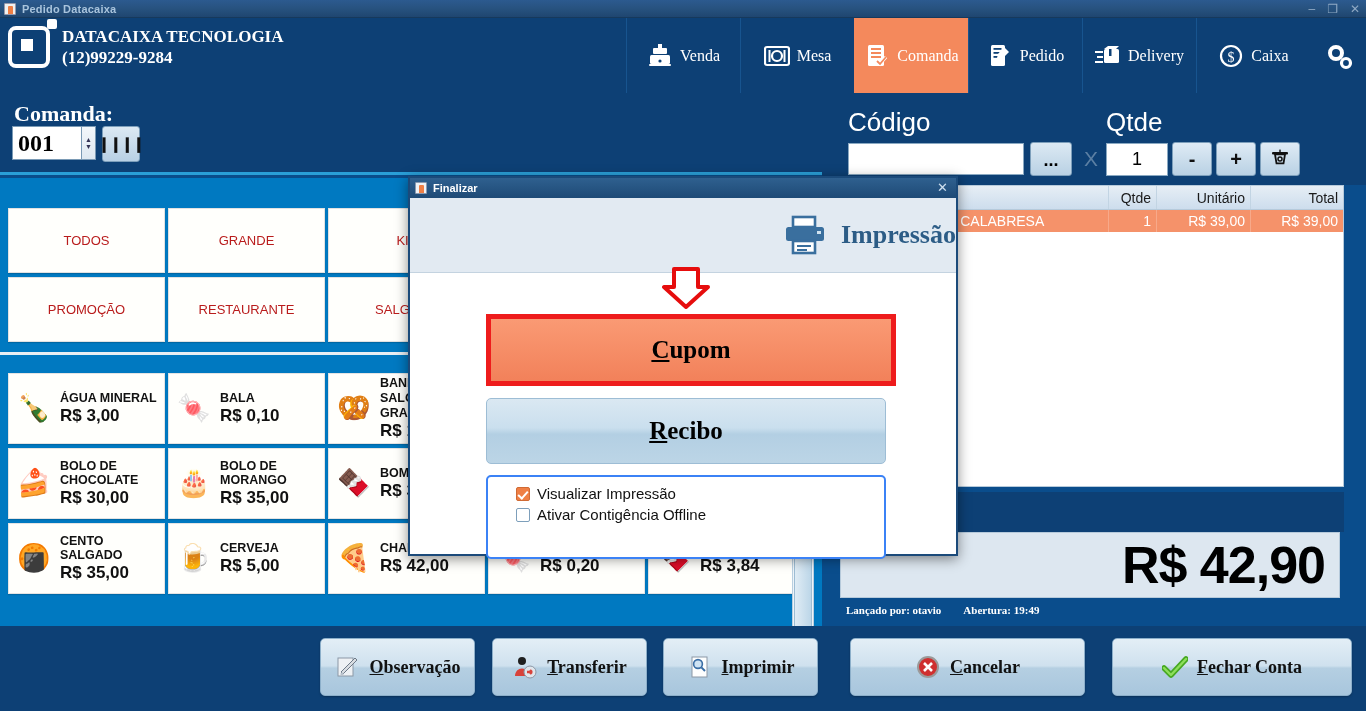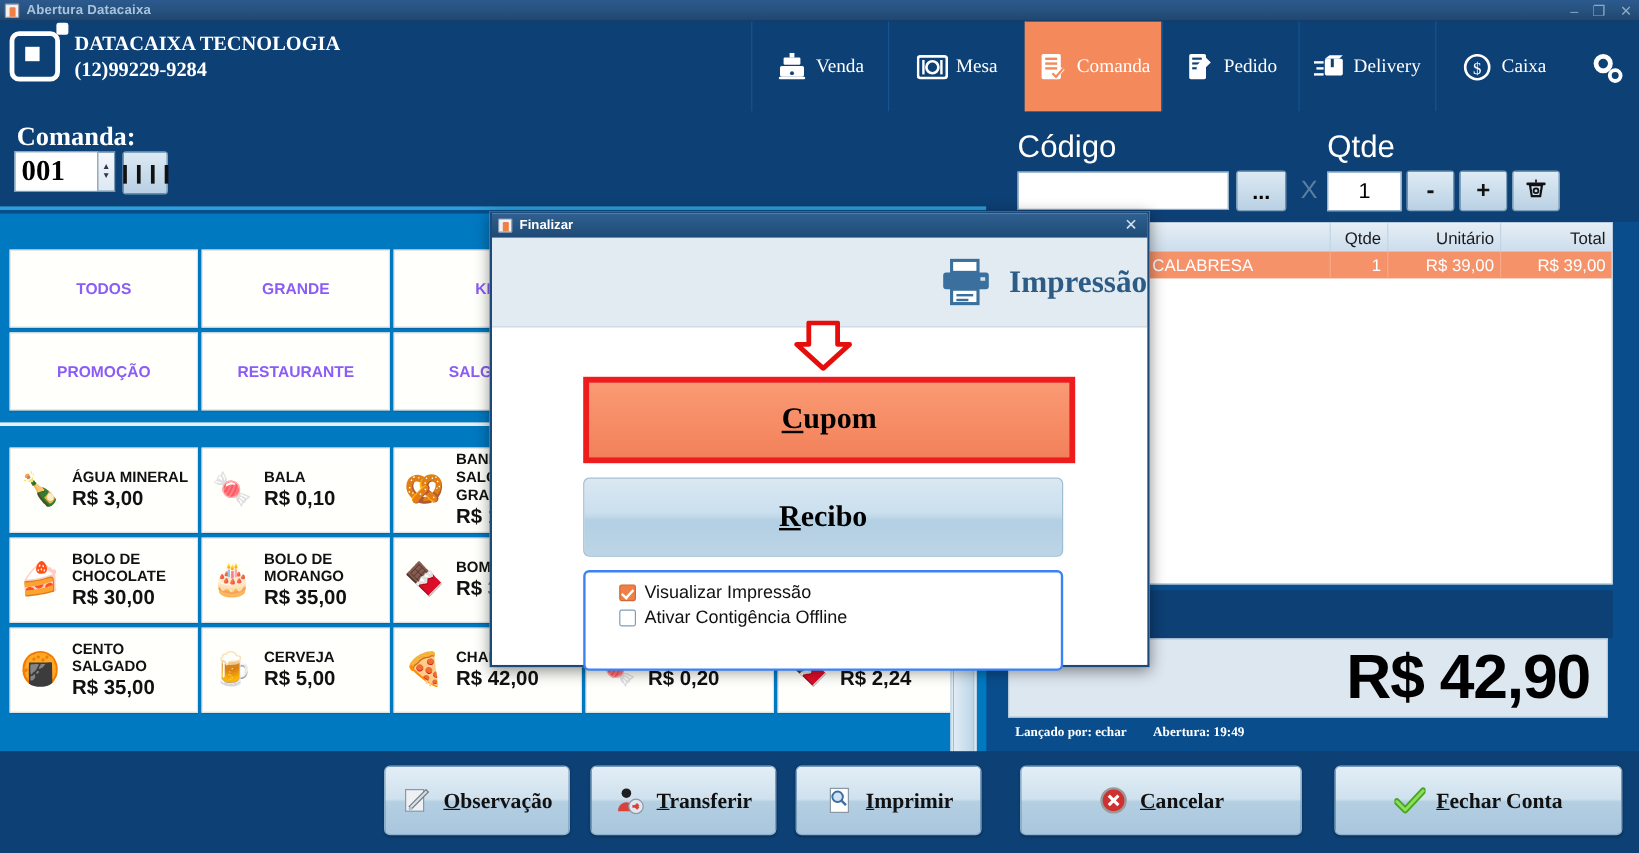--- a/index.html
+++ b/index.html
@@ -145,21 +145,21 @@
   #leftpane{
     position:absolute;left:0;top:178px;width:822px;height:448px;background:#0079c1;
   }
   #cat-grid{
     position:absolute;left:8px;top:30px;width:806px;
     display:grid;grid-template-columns:repeat(5,157px);grid-auto-rows:65px;gap:4px 3px;
   }
   .catbtn{
     background:#fffffc;border:1px solid #e2e2e2;
     display:flex;align-items:center;justify-content:center;
-    font-size:13px;font-weight:bold;color:#8b5cf6;text-align:center;cursor:pointer;
+    font-size:13px;font-weight:normal;color:#b91c1c;text-align:center;cursor:pointer;
     box-shadow:0 1px 1px rgba(0,0,0,.15);
   }
   #cat-sep{ position:absolute;left:0;top:174px;width:822px;height:3px;background:#e8eef3;}
   #prod-grid{
     position:absolute;left:8px;top:195px;width:790px;
     display:grid;grid-template-columns:repeat(5,157px);grid-auto-rows:71px;gap:4px 3px;
   }
   .prodbtn{
     background:#fffffc;border:1px solid #e4e4e4;
     display:flex;align-items:center;gap:6px;padding:0 4px 0 5px;cursor:pointer;
@@ -283,21 +283,21 @@
     content:"";position:absolute;left:3px;top:1px;width:4px;height:8px;
     border:solid #fff;border-width:0 2px 2px 0;transform:rotate(42deg);
   }
   .chkrow span{ font-size:15px;color:#111;}
 </style>
 </head>
 <body>
 
 <div id="titlebar">
   <span class="tb-icon"></span>
-  <span class="tb-title">Abertura Datacaixa</span>
+  <span class="tb-title">Pedido Datacaixa</span>
   <div id="tb-buttons">
     <span>–</span>
     <span>❐</span>
     <span>✕</span>
   </div>
 </div>
 
 <div id="header">
   <div id="brand">
     <div id="brandlogo"></div>
@@ -488,21 +488,21 @@
     <div class="prodbtn">
       <span class="prod-ico">🍕</span>
       <span class="prod-txt"><span>CHAMPIGNON</span><br><span class="prod-price">R$ 42,00</span></span>
     </div>
     <div class="prodbtn">
       <span class="prod-ico">🍬</span>
       <span class="prod-txt"><span>CHICLETE</span><br><span class="prod-price">R$ 0,20</span></span>
     </div>
     <div class="prodbtn">
       <span class="prod-ico">🍫</span>
-      <span class="prod-txt"><span>CHOCOLATE</span><br><span class="prod-price">R$ 2,24</span></span>
+      <span class="prod-txt"><span>CHOCOLATE</span><br><span class="prod-price">R$ 3,84</span></span>
     </div>
   </div>
 
   <div id="prod-scroll">
     <div class="thumb"></div>
 
   </div>
 </div>
 
 <div id="rtable">
@@ -520,21 +520,21 @@
   </div>
 </div>
 
 <div id="total-band">
   <span>Total</span>
 </div>
 <div id="total-box">
   <span>R$ 42,90</span>
 </div>
 <div id="launchinfo">
-  <span>Lançado por: echar</span><span class="gap"></span><span>Abertura: 19:49</span>
+  <span>Lançado por: otavio</span><span class="gap"></span><span>Abertura: 19:49</span>
 </div>
 
 <div id="bottombar">
   <div id="b-obs" class="bigbtn">
     <span class="bb-ico">
       <svg width="24" height="24" viewBox="0 0 24 24">
           <rect x="2" y="3" width="15" height="18" fill="#eef1f4" stroke="#8c98a6"></rect>
           <path d="M7 19L21 5l-2-2L5 17z" fill="#d9dde2" stroke="#6d7a88"></path>
           <circle cx="6" cy="19" r="1.6" fill="#b9c2cc"></circle>
         </svg>

